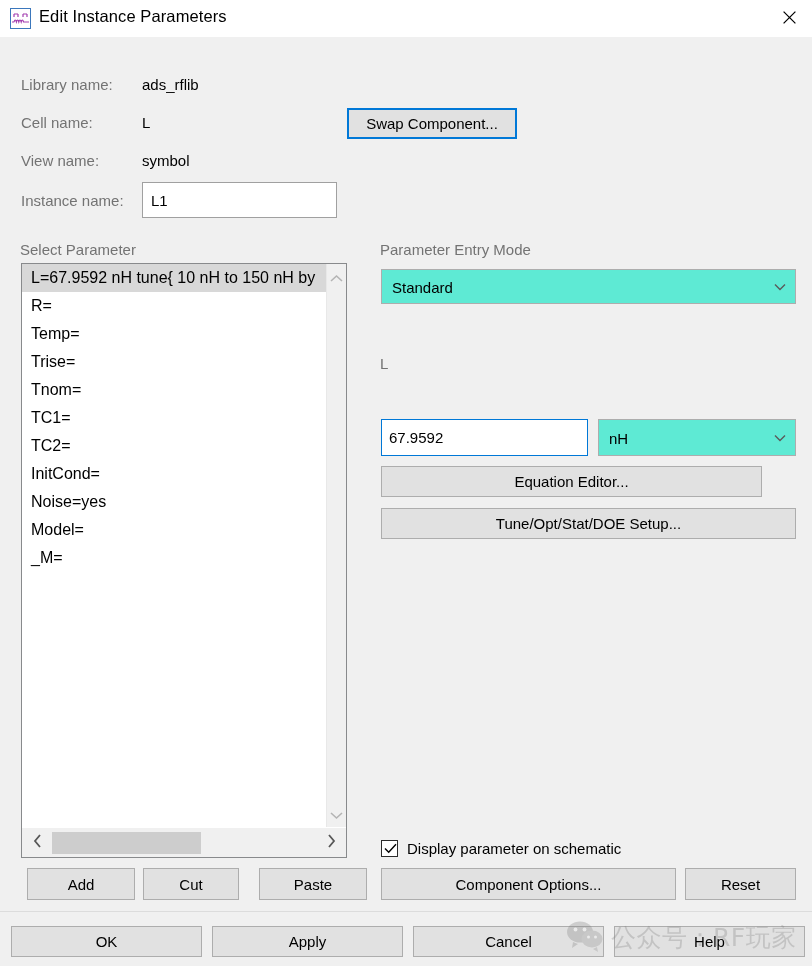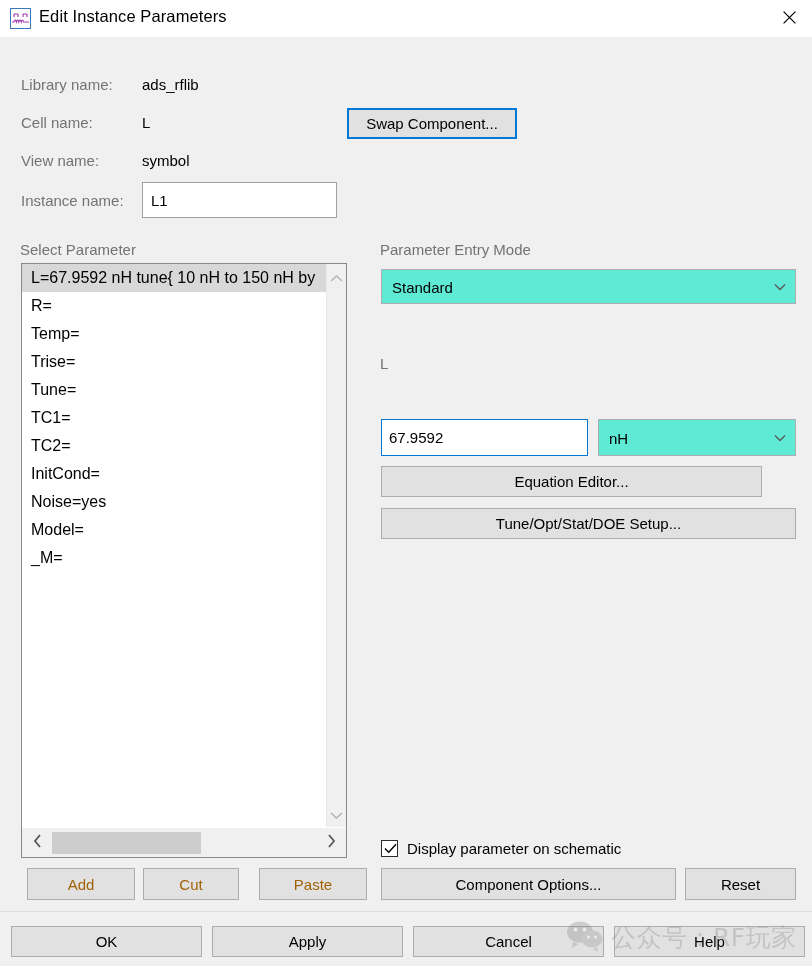--- a/index.html
+++ b/index.html
@@ -185,21 +185,21 @@
     box-sizing: border-box;
     background: #e1e1e1;
     border: 1px solid #adadad;
     font-family: "Liberation Sans", sans-serif;
     font-size: 15px;
     color: #000;
     text-align: center;
     cursor: default;
     padding: 0;
   }
-  .flat-button.disabled { color: #a16207; }
+  .flat-button.disabled { color: #000000; }
 
   #add-button   { left: 27px;  top: 831px; width: 108px; height: 32px; }
   #cut-button   { left: 143px; top: 831px; width: 96px; height: 32px; }
   #paste-button { left: 259px; top: 831px; width: 108px; height: 32px; }
 
   #param-hint {
     position: absolute;
     left: 20px; top: 876px;
     font-size: 15px;
     color: #000;
@@ -347,21 +347,21 @@
   <button id="swap-component-button" class="focus-button">Swap Component...</button>
 
   <span class="field-label" id="lbl-select-parameter">Select Parameter</span>
 
   <div id="param-list-frame">
     <div id="param-list-scrollarea">
       <div class="param-item selected">L=67.9592 nH tune{ 10 nH to 150 nH by</div>
       <div class="param-item">R=</div>
       <div class="param-item">Temp=</div>
       <div class="param-item">Trise=</div>
-      <div class="param-item">Tune=</div>
+      <div class="param-item">Tnom=</div>
       <div class="param-item">TC1=</div>
       <div class="param-item">TC2=</div>
       <div class="param-item">InitCond=</div>
       <div class="param-item">Noise=yes</div>
       <div class="param-item">Model=</div>
       <div class="param-item">_M=</div>
     </div>
 
     <div id="param-vscroll">
       <div class="vscroll-arrow" id="vscroll-up">

